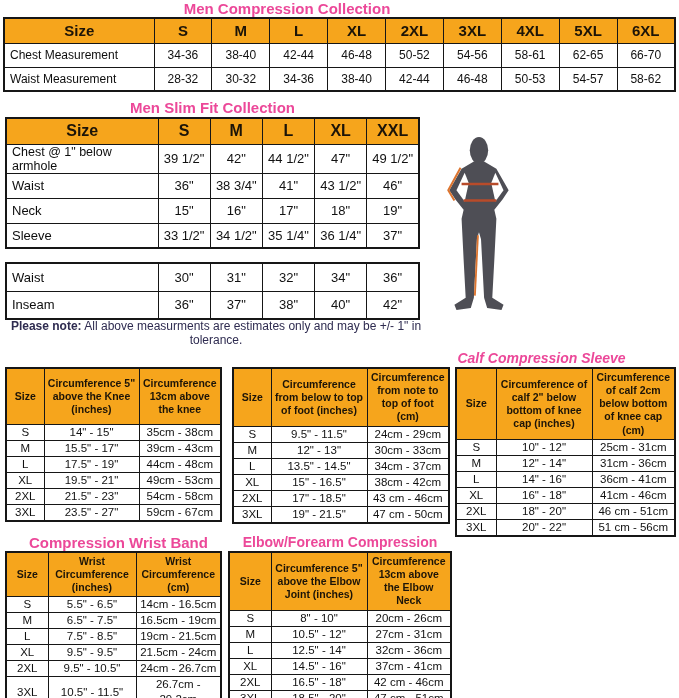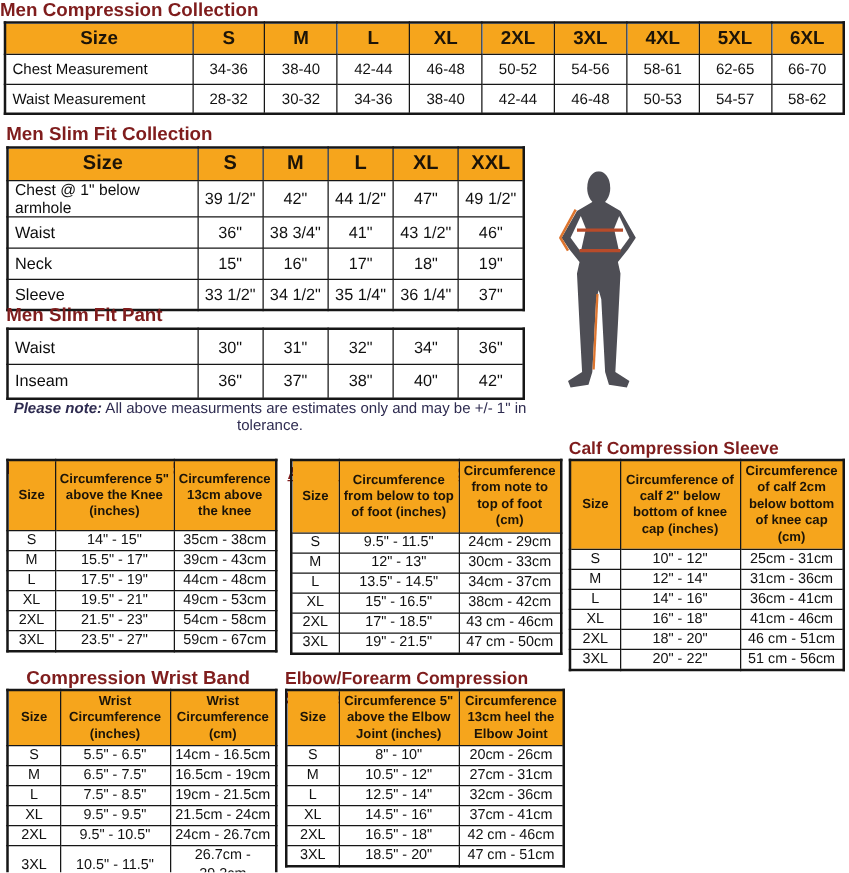--- a/index.html
+++ b/index.html
@@ -1,20 +1,20 @@
 <!DOCTYPE html>
 <html><head>
 <meta charset="utf-8">
 <style>
   * { box-sizing: border-box; }
   html,body { margin:0; padding:0; background:#fff; }
   body { font-family:"Liberation Sans", sans-serif; color:#111; }
   #page { position:relative; width:679px; height:698px; background:#fff; overflow:hidden; }
   .abs { position:absolute; }
-  .title { font-weight:bold; text-align:left; color:#7f1d1d; }
+  .title { font-weight:bold; text-align:center; color:#ec4899; }
 
   table { border-collapse:collapse; table-layout:fixed; width:100%; border:2px solid #161616; }
   td { border:1px solid #161616; overflow:hidden; padding:0 2px; }
   tr.hdr td { background:#F6A51C; font-weight:bold; text-align:center; color:#1c1408; }
   tr.vals td { text-align:center; }
 
   
   #t1 tr.hdr td { font-size:15px; height:25px; }
   #t1 td.size-col { font-size:16px; }
   #t1 tr.vals td { font-size:12px; height:24px; }
@@ -32,21 +32,21 @@
   #t3 td.lbl { font-size:17px; text-align:left; padding-left:5px; color:#0d0d0d; }
 
   
   .ts tr.hdr td { font-size:10.5px; line-height:1.25; padding:2px 3px; vertical-align:middle; }
   .ts td.size-h { vertical-align:bottom; font-size:11px; padding-bottom:3px; }
   .ts tr.vals td { font-size:11.5px; line-height:15px; height:16px; padding:0; }
   .ts-mid tr.hdr td { height:56px; }
   .ts-bot tr.hdr td { height:44px; }
 
   .note-line { text-align:center; font-size:12px; line-height:13.5px; color:#2E2B50; }
-  .note-line .b { font-weight:bold;font-style:italic; }
+  .note-line .b { font-weight:bold; }
 
   .t-title-mid { font-size:14px; }
   .t-title-big { font-size:15px; }
 </style>
 </head>
 <body>
 
 <div id="page">
 
   <div class="abs title t-title-big" style="left:0; top:1; width:574px;">Men Compression Collection</div>
@@ -156,21 +156,20 @@
       <td>33 1/2"</td>
             <td>34 1/2"</td>
             <td>35 1/4"</td>
             <td>36 1/4"</td>
             <td>37"</td>
           </tr>
     </tbody>
       </table>
   </div>
 
-  <div class="abs title t-title-big" style="left:5px; top:244px; width:415px;">Men Slim Fit  Pant</div>
 
   <div class="abs" style="left:5px; top:262px; width:415px;">
     <table id="t3">
       <colgroup>
           <col style="width:152px">
           <col>
           <col>
           <col>
           <col>
           <col>
@@ -289,21 +288,21 @@
           </tr>
       <tr class="vals">
             <td>3XL</td>
             <td>19" - 21.5"</td>
             <td>47 cm - 50cm</td>
           </tr>
     </tbody>
       </table>
   </div>
 
-  <div class="abs title t-title-mid" style="left:455px; top:350px; width:221px;">Calf Compression Sleeve</div>
+  <div class="abs title t-title-mid" style="left:431px; top:350px; width:221px;font-style:italic;">Calf Compression Sleeve</div>
   <div class="abs" style="left:455px; top:367px; width:221px;">
     <table class="ts ts-mid">
       <colgroup>
           <col style="width:40px">
           <col style="width:96px">
           <col>
         </colgroup>
       <tbody>
           <tr class="hdr">
         <td class="size-h">Size</td>
@@ -337,21 +336,21 @@
           </tr>
       <tr class="vals">
             <td>3XL</td>
             <td>20" - 22"</td>
             <td>51 cm - 56cm</td>
           </tr>
     </tbody>
       </table>
   </div>
 
-  <div class="abs title t-title-big" style="left:21px; top:534px; width:217px;">Compression Wrist Band</div>
+  <div class="abs title t-title-big" style="left:10px; top:534px; width:217px;">Compression Wrist Band</div>
   <div class="abs" style="left:5px; top:551px; width:217px;">
     <table class="ts ts-bot">
       <colgroup>
           <col style="width:42px">
           <col style="width:88px">
           <col>
         </colgroup>
       <tbody>
           <tr class="hdr">
         <td class="size-h">Size</td>
@@ -397,21 +396,21 @@
     <table class="ts ts-bot">
       <colgroup>
           <col style="width:42px">
           <col style="width:96px">
           <col>
         </colgroup>
       <tbody>
           <tr class="hdr">
         <td class="size-h">Size</td>
         <td>Circumference 5" above the Elbow Joint (inches)</td>
-        <td>Circumference 13cm heel the Elbow Joint</td>
+        <td>Circumference 13cm above the Elbow Neck</td>
       </tr>
       <tr class="vals">
             <td>S</td>
             <td>8" - 10"</td>
             <td>20cm - 26cm</td>
           </tr>
       <tr class="vals">
             <td>M</td>
             <td>10.5" - 12"</td>
             <td>27cm - 31cm</td>

